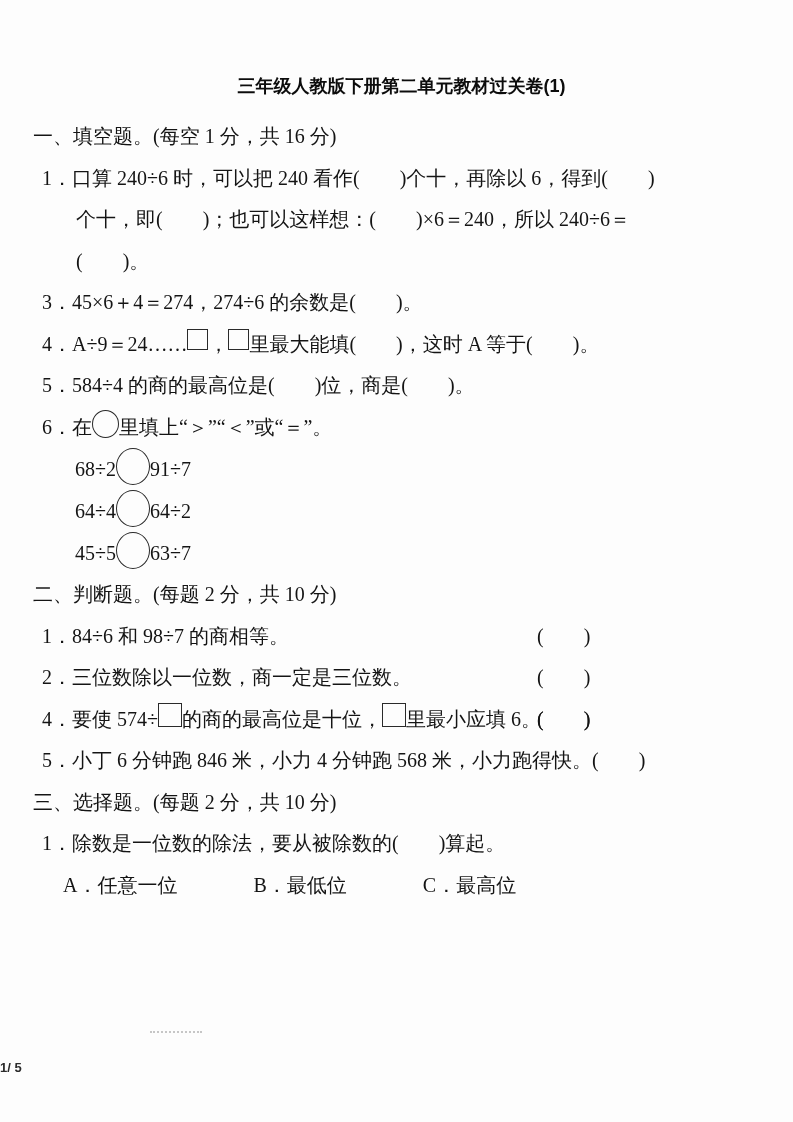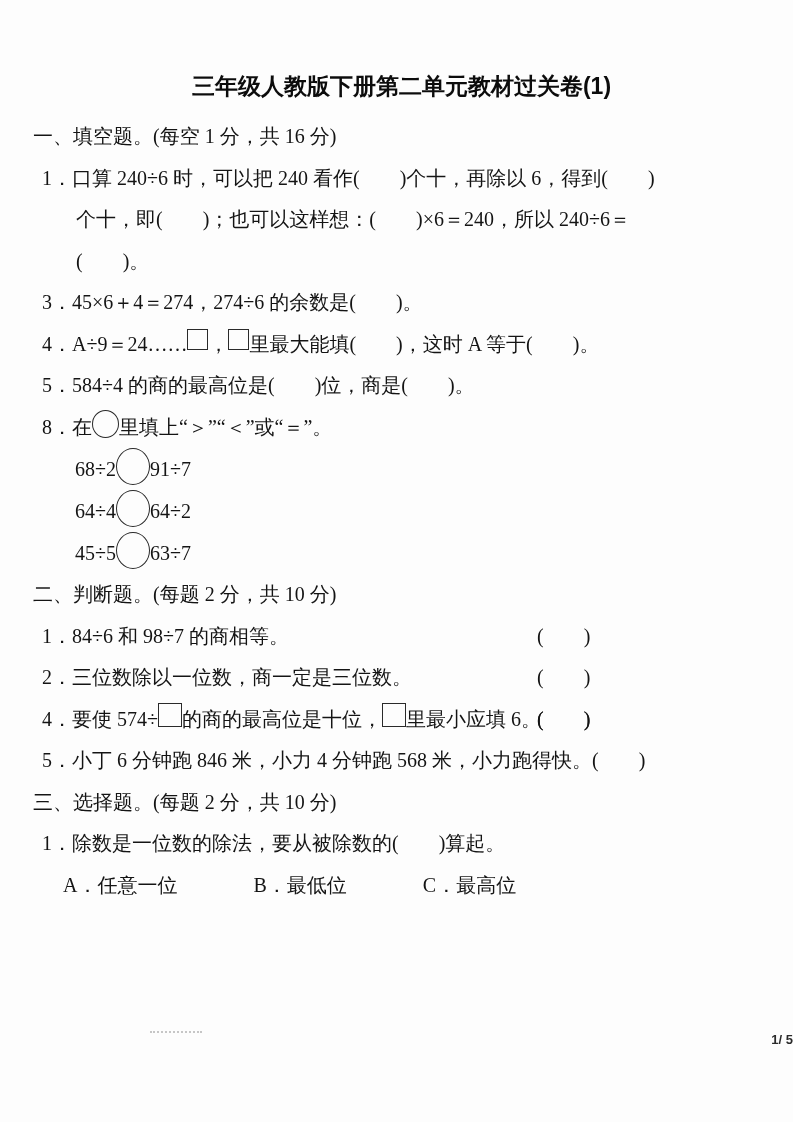--- a/index.html
+++ b/index.html
@@ -10,21 +10,21 @@
     font-family: "Liberation Serif", "DejaVu Serif", serif;
     overflow: hidden;
     position: relative;
   }
   .page { padding: 72px 30px 0 40px; }
   .title {
     margin: 0 0 16px 0;
     text-align: center;
     font-family: "Liberation Sans", "DejaVu Sans", sans-serif;
     font-weight: bold;
-    font-size: 23px;
+    font-size: 18px;
     line-height: 28px;
     letter-spacing: 0px;
     color: #0c0c0c;
   }
   .row {
     font-size: 20px;
     line-height: 41.5px;
     white-space: nowrap;
     position: relative;
   }
@@ -58,22 +58,22 @@
     vertical-align: 1px;
     box-sizing: border-box;
   }
   .sqbox.judge {
     width: 24px; height: 24px;
     vertical-align: -1px;
   }
   .footer {
     position: absolute;
     left: 0; right: 0;
-    top: 1032px;
-    text-align: right;
+    top: 1060px;
+    text-align: left;
     font-family: "Liberation Sans", "DejaVu Sans", sans-serif;
     font-weight: bold;
     font-size: 13px;
     color: #2b2b2b;
   }
   .dash-artifact {
     position: absolute;
     left: 150px;
     top: 1031px;
     width: 52px;
@@ -92,21 +92,21 @@
   <div class="row q">1．口算 240÷6 时，可以把 240 看作(　　)个十，再除以 6，得到(　　)</div>
   <div class="row cont">个十，即(　　)；也可以这样想：(　　)×6＝240，所以 240÷6＝</div>
   <div class="row cont">(　　)。</div>
 
   <div class="row q">3．45×6＋4＝274，274÷6 的余数是(　　)。</div>
 
   <div class="row q"><span>4．A÷9＝24……</span><span class="sqbox"></span><span>，</span><span class="sqbox"></span><span>里最大能填(　　)，这时 A 等于(　　)。</span></div>
 
   <div class="row q">5．584÷4 的商的最高位是(　　)位，商是(　　)。</div>
 
-  <div class="row q"><span>8．在</span><span class="circle small"></span><span>里填上“＞”“＜”或“＝”。</span></div>
+  <div class="row q"><span>6．在</span><span class="circle small"></span><span>里填上“＞”“＜”或“＝”。</span></div>
 
   <div class="row cmp-row"><span>68÷2</span><span class="circle"></span><span>91÷7</span></div>
   <div class="row cmp-row"><span>64÷4</span><span class="circle"></span><span>64÷2</span></div>
   <div class="row cmp-row"><span>45÷5</span><span class="circle"></span><span>63÷7</span></div>
 
   <div class="row heading">二、判断题。(每题 2 分，共 10 分)</div>
 
   <div class="row q"><span>1．84÷6 和 98÷7 的商相等。</span><span class="answer-paren">(　　)</span></div>
   <div class="row q"><span>2．三位数除以一位数，商一定是三位数。</span><span class="answer-paren">(　　)</span></div>
   <div class="row q"><span class="answer-paren">(　　)</span></div>

